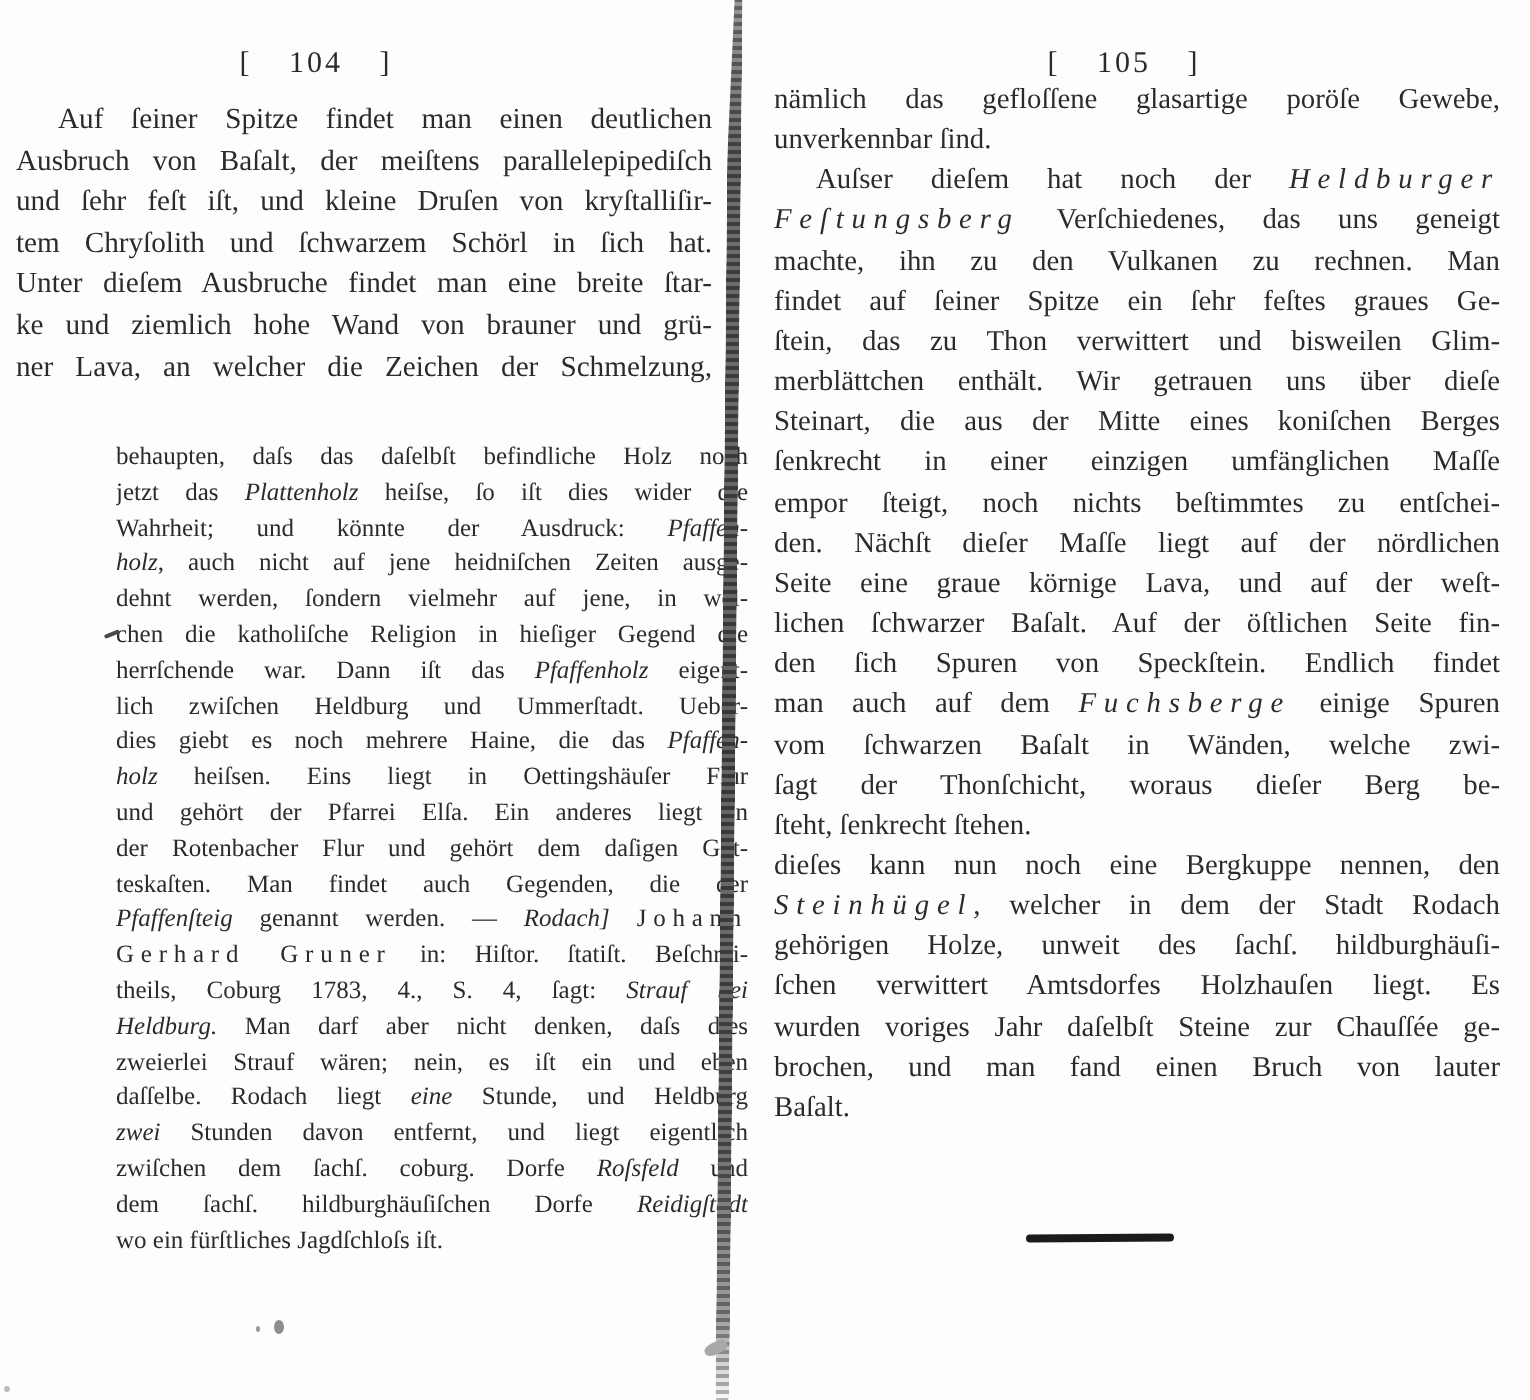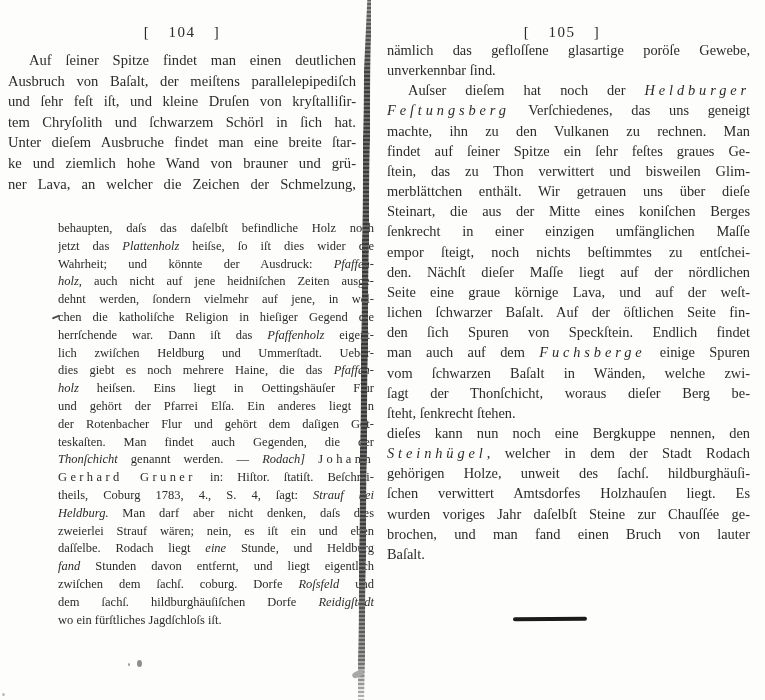--- a/index.html
+++ b/index.html
@@ -38,21 +38,21 @@
     font-size:14.6px;line-height:20.6px;
   }
   .note-left{
     left:58px;top:220px;width:316px;
     font-size:12.5px;line-height:17.8px;
   }
   .main-right{
     left:387px;top:40px;width:363px;
     font-size:14.4px;line-height:20.15px;
   }
-  .hdr-left{left:24px;top:24px;width:316px;}
+  .hdr-left{left:0;top:24px;width:316px;}
   .hdr-right{left:387px;top:24px;width:350px;}
   .gutter{
     left:361px;top:-5px;width:7px;height:706px;
     background:
       repeating-linear-gradient(180deg, rgba(0,0,0,.28) 0 2px, rgba(255,255,255,.14) 2px 4px),
       linear-gradient(180deg,#8a8a8a 0%,#565656 12%,#4b4b4b 55%,#5a5a5a 82%,#8f8f8f 94%,rgba(140,140,140,0) 100%);
     transform:rotate(.55deg);
     border-radius:3px;
     clip-path:polygon(45% 0,100% 0,100% 100%,0 100%,0 12%);
   }
@@ -92,27 +92,27 @@
     <div class="line"><span class="it ">holz</span><span class="">, auch nicht auf jene heidniſchen Zeiten ausge-</span></div>
     <div class="line"><span class="">dehnt werden, ſondern vielmehr auf jene, in wel-</span></div>
     <div class="line"><span class="">chen die katholiſche Religion in hieſiger Gegend die</span></div>
     <div class="line"><span class="">herrſchende war. Dann iſt das </span><span class="it ">Pfaffenholz</span><span class=""> eigent-</span></div>
     <div class="line"><span class="">lich zwiſchen Heldburg und Ummerſtadt. Ueber-</span></div>
     <div class="line"><span class="">dies giebt es noch mehrere Haine, die das </span><span class="it ">Pfaffen-</span></div>
     <div class="line"><span class="it ">holz</span><span class=""> heiſsen. Eins liegt in Oettingshäuſer Flur</span></div>
     <div class="line"><span class="">und gehört der Pfarrei Elſa. Ein anderes liegt in</span></div>
     <div class="line"><span class="">der Rotenbacher Flur und gehört dem daſigen Got-</span></div>
     <div class="line"><span class="">teskaſten. Man findet auch Gegenden, die der</span></div>
-    <div class="line"><span class="it ">Thonſchicht</span><span class=""> genannt werden. — </span><span class="it ">Rodach]</span><span class=""> </span><span class="sp">Johann</span></div>
+    <div class="line"><span class="it ">Pfaffenſteig</span><span class=""> genannt werden. — </span><span class="it ">Rodach]</span><span class=""> </span><span class="sp">Johann</span></div>
     <div class="line"><span class="sp">Gerhard Gruner</span><span class=""> in: Hiſtor. ſtatiſt. Beſchrei-</span></div>
     <div class="line"><span class="">theils, Coburg 1783, 4., S. 4, ſagt: </span><span class="it ">Strauf bei</span></div>
     <div class="line"><span class="it ">Heldburg.</span><span class=""> Man darf aber nicht denken, daſs dies</span></div>
     <div class="line"><span class="">zweierlei Strauf wären; nein, es iſt ein und eben</span></div>
     <div class="line"><span class="">daſſelbe. Rodach liegt </span><span class="it ">eine</span><span class=""> Stunde, und Heldburg</span></div>
-    <div class="line"><span class="it ">fand</span><span class=""> Stunden davon entfernt, und liegt eigentlich</span></div>
+    <div class="line"><span class="it ">zwei</span><span class=""> Stunden davon entfernt, und liegt eigentlich</span></div>
     <div class="line"><span class="">zwiſchen dem ſachſ. coburg. Dorfe </span><span class="it ">Roſsfeld</span><span class=""> und</span></div>
     <div class="line"><span class="">dem ſachſ. hildburghäuſiſchen Dorfe </span><span class="it ">Reidigſtadt</span></div>
     <div class="line end"><span class="">wo ein fürſtliches Jagdſchloſs iſt.</span></div>
   </div>
 
 <div class="abs gutter"></div>
 
 <div class="abs hdr hdr-right">[ 105 ]</div>
 <div class="abs lines main-right">
     <div class="line"><span class="">nämlich das gefloſſene glasartige poröſe Gewebe,</span></div>

